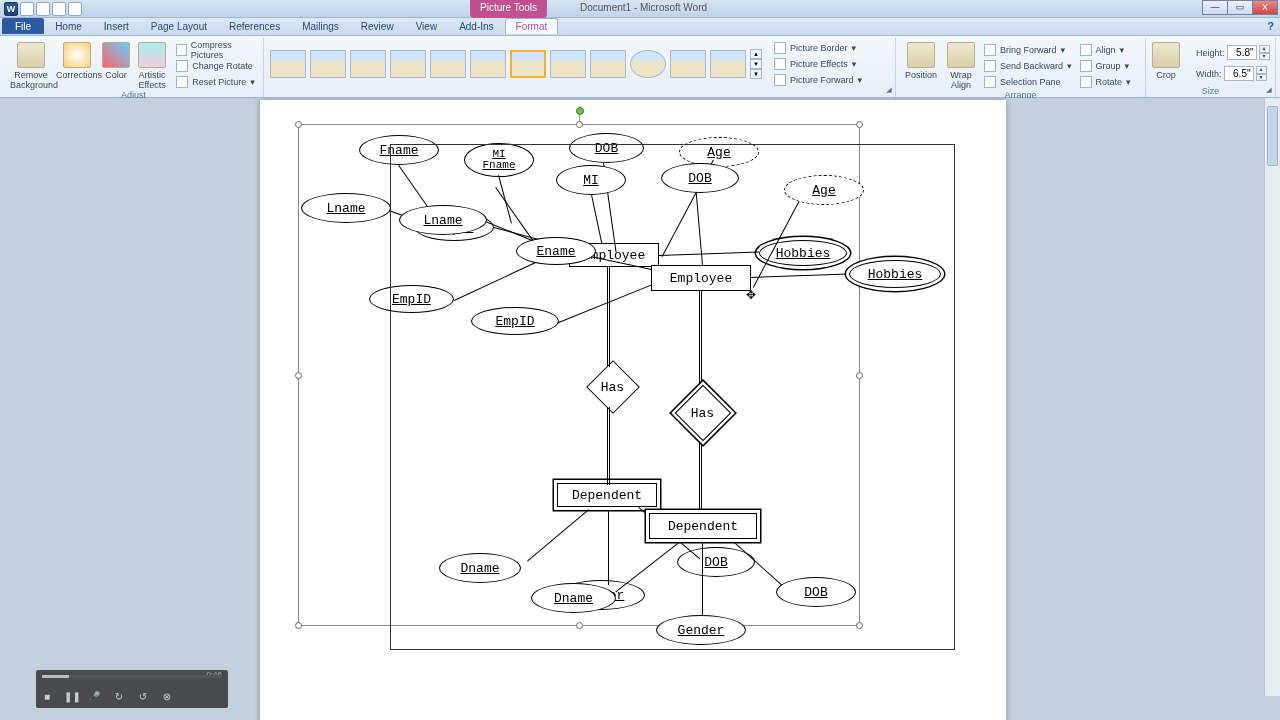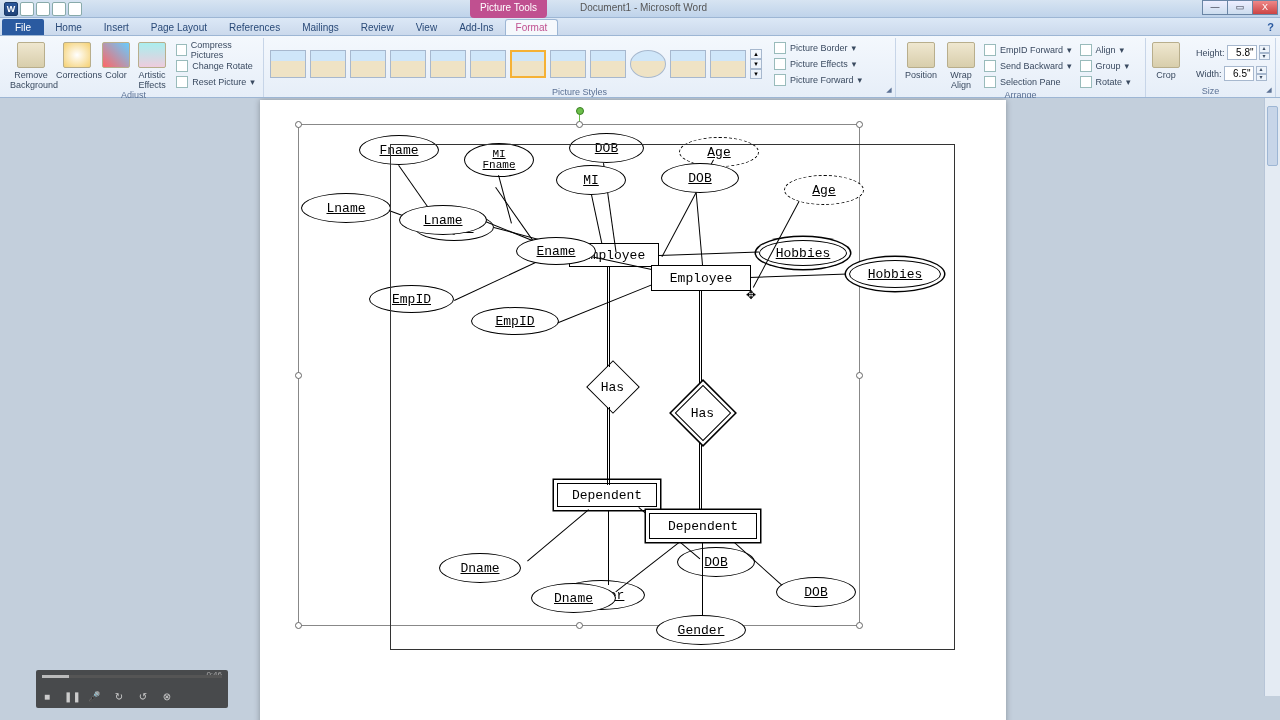--- a/index.html
+++ b/index.html
@@ -60,21 +60,21 @@
     line-height: 13px;
     color: #334;
   }
   .winbtns .close { background: linear-gradient(#e88,#c44); color:#fff; }
 
   
   .tabstrip {
     height: 18px;
     background: linear-gradient(#dce8f6,#cbd9ec);
     display: flex;
-    align-items: center;
+    align-items: flex-start;
     padding-left: 2px;
     border-bottom: 1px solid #9db6d4;
   }
   .tabstrip .tab {
     padding: 2px 10px;
     font-size: 10px;
     color: #2a4a78;
     border: 1px solid transparent;
     border-bottom: none;
     cursor: pointer;
@@ -338,36 +338,35 @@
           <div style="flex:1;border:1px solid #a7b8ce;text-align:center;font-size:7px;">▾</div>
           <div style="flex:1;border:1px solid #a7b8ce;text-align:center;font-size:7px;">▾</div>
         </div>
       </div>
       <div style="display:flex;flex-direction:column;gap:1px;margin-left:6px;">
         <div class="smallbtn"><span class="sicon"></span><span>Picture Border</span>▾</div>
         <div class="smallbtn"><span class="sicon"></span><span>Picture Effects</span>▾</div>
         <div class="smallbtn"><span class="sicon"></span><span>Picture Forward</span>▾</div>
       </div>
     </div>
-    <div class="glabel">Picture Styles</div>
     <div class="dlgarrow">◢</div>
   </div>
 
   <div class="rgroup" style="width:250px;">
     <div class="rrow">
       <div class="bigbtn" style="width:38px;">
         <div class="bicon"></div>
         <div>Position</div>
       </div>
       <div class="bigbtn" style="width:34px;">
         <div class="bicon"></div>
         <div>Wrap Align</div>
       </div>
       <div style="display:flex;flex-direction:column;gap:1px;margin-top:2px;">
-        <div class="smallbtn"><span class="sicon"></span><span>EmpID Forward</span>▾</div>
+        <div class="smallbtn"><span class="sicon"></span><span>Bring Forward</span>▾</div>
         <div class="smallbtn"><span class="sicon"></span><span>Send Backward</span>▾</div>
         <div class="smallbtn">
             <span class="sicon"></span>
             <span>Selection Pane</span>
           </div>
       </div>
       <div style="display:flex;flex-direction:column;gap:1px;margin-top:2px;">
         <div class="smallbtn"><span class="sicon"></span><span>Align</span>▾</div>
         <div class="smallbtn"><span class="sicon"></span><span>Group</span>▾</div>
         <div class="smallbtn"><span class="sicon"></span><span>Rotate</span>▾</div>

